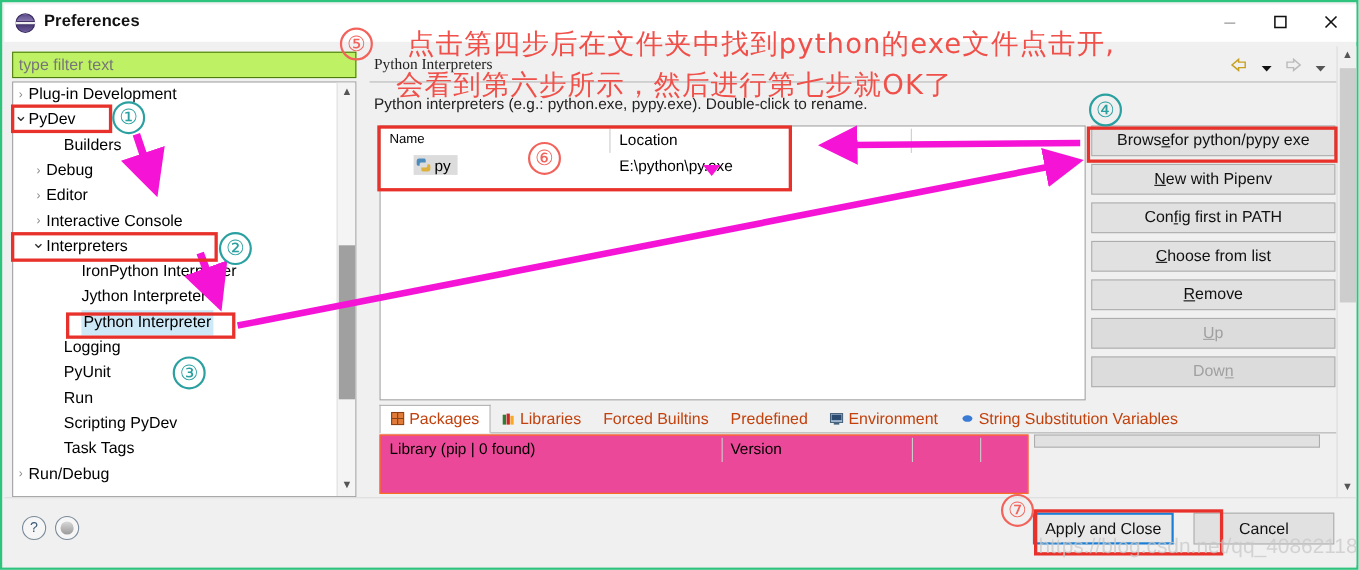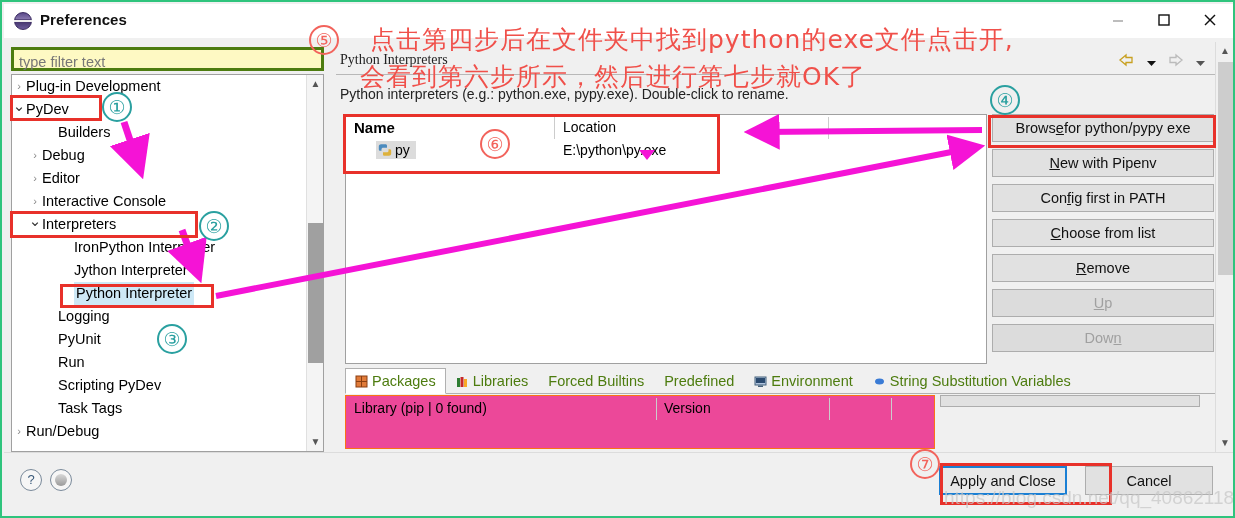--- a/index.html
+++ b/index.html
@@ -51,21 +51,21 @@
   }
   .wbtn svg { position: absolute; left: 50%; top: 50%; transform: translate(-50%,-50%); }
   #w-min { right: 94px; }
   #w-max { right: 48px; }
   #w-close { right: 2px; }
 
   
   .filter-box {
     position: absolute; left: 9px; top: 45px;
     width: 313px; height: 24px;
-    background: #fef9c3; border: 3px solid #4d7c0f;
+    background: #bef264; border: 1px solid #4d7c0f;
     font-size: 14.5px; color: #777;
     padding: 2px 0 0 5px;
     line-height: 20px;
   }
   .tree {
     position: absolute; left: 9px; top: 72px;
     width: 313px; height: 378px;
     background: #fff; border: 1px solid #a0a0a0;
     overflow: hidden;
   }
@@ -126,21 +126,21 @@
   .desc {
     position: absolute; left: 8px; top: 44px;
     font-size: 14px; color: #222;
   }
 
   .ilist {
     position: absolute; left: 13px; top: 72px;
     width: 642px; height: 250px;
     background: #fff; border: 1px solid #a0a0a0;
   }
-  .col-name { position: absolute; left: 8px; top: 4px; font-size: 15px; color: #000; font-weight: bold; }
+  .col-name { position: absolute; left: 8px; top: 4px; font-size: 12px; color: #000; }
   .col-loc  { position: absolute; left: 217px; top: 4px; font-size: 14px; color: #000; }
   .col-div1 { position: absolute; left: 208px; top: 2px; width: 1px; height: 22px; background: #ccc; }
   .col-div2 { position: absolute; left: 482px; top: 2px; width: 1px; height: 22px; background: #ccc; }
   .row-name {
     position: absolute; left: 30px; top: 26px;
     font-size: 14px; color: #000;
     background: #dcdcdc; padding: 1px 6px 1px 2px;
   }
   .pyicon {
     display: inline-block; width: 14px; height: 14px;
@@ -161,21 +161,21 @@
   .ebtn u { text-decoration: underline; }
 
   
   .tabs {
     position: absolute; left: 13px; top: 326px;
     width: 870px; height: 26px;
     border-bottom: 1px solid #b0b0b0;
   }
   .tab {
     position: relative; float: left; height: 26px;
-    padding: 0 9px; font-size: 14.5px; color: #4d7c0f;
+    padding: 0 9px; font-size: 14.5px; color: #c2410c;
     line-height: 25px; white-space: nowrap;
     border: 1px solid transparent;
   }
   .tab.active {
     background: #fff; border: 1px solid #b0b0b0; border-bottom: 1px solid #fff;
   }
   .tab .ti { display: inline-block; vertical-align: -2px; margin-right: 4px; }
 
   .ptable {
     position: absolute; left: 13px; top: 353px;

